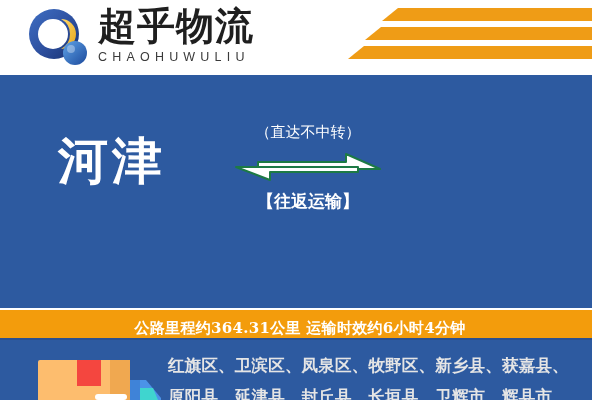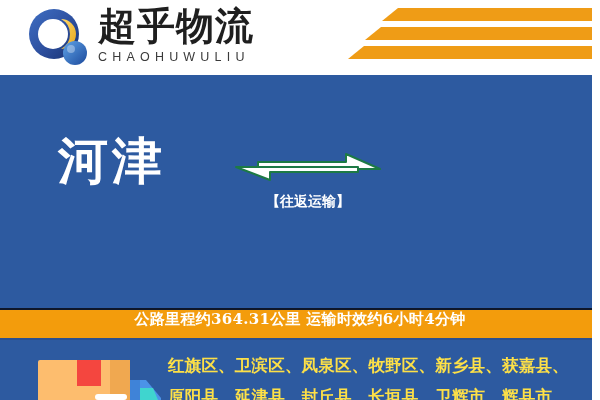--- a/index.html
+++ b/index.html
@@ -114,42 +114,42 @@
     color: #ffffff;
     white-space: nowrap;
   }
   .route-note-bottom {
     position: absolute;
     left: 0; top: 88px;
     width: 160px;
     text-align: center;
     font-family: Liberation Serif, serif;
     font-weight: bold;
-    font-size: 14px;
+    font-size: 17px;
     line-height: 18px;
     color: #ffffff;
     white-space: nowrap;
   }
   .arrow-wrap {
     position: absolute;
     left: 0; top: 45px;
     width: 160px; height: 40px;
   }
 
   
   .infobar {
     position: absolute;
     left: 0; top: 233px;
     width: 600px; height: 32px;
     background: #f39c0c;
-    border-top: 2px solid #0f172a;
+    border-top: 2px solid #ffffff;
     border-bottom: 2px solid #2a4f8f;
     box-sizing: border-box;
     display: flex;
-    align-items: flex-start;
+    align-items: flex-end;
     justify-content: center;
   }
   .infobar-text {
     font-family: "DejaVu Serif", "Liberation Serif", serif;
     font-weight: bold;
     font-size: 15px;
     color: #ffffff;
     letter-spacing: 0.3px;
     white-space: nowrap;
   }
@@ -168,21 +168,21 @@
   .area-lines {
     position: absolute;
     left: 168px; top: 10px;
     width: 420px;
   }
   .area-line {
     font-family: "DejaVu Serif", "Liberation Serif", serif;
     font-weight: bold;
     font-size: 16.5px;
     line-height: 31px;
-    color: #fde047;
+    color: #e5e5e5;
     letter-spacing: 0.2px;
     white-space: nowrap;
   }
 </style>
 </head>
 <body>
 
 <div class="banner">
 
   <div class="header">
@@ -223,20 +223,21 @@
       <div class="stripe s3"></div>
     </div>
   </div>
 
   <div class="panel">
 
     <div class="route">
       <div class="city origin">河津</div>
 
       <div class="route-mid">
+        <div class="route-note-top">（直达不中转）</div>
 
         <div class="arrow-wrap">
           <svg width="160" height="40" viewBox="0 0 160 40">
 
             <path d="M30 12 L118 12 L118 4 L152 19 L118 19 L30 19 Z" fill="#ffffff" stroke="#1d7a45" stroke-width="2" stroke-linejoin="round"></path>
 
             <path d="M130 22 L42 22 L42 30 L8 17 L42 17 L130 17 Z" fill="#ffffff" stroke="#1d7a45" stroke-width="2" stroke-linejoin="round"></path>
           </svg>
         </div>
 

